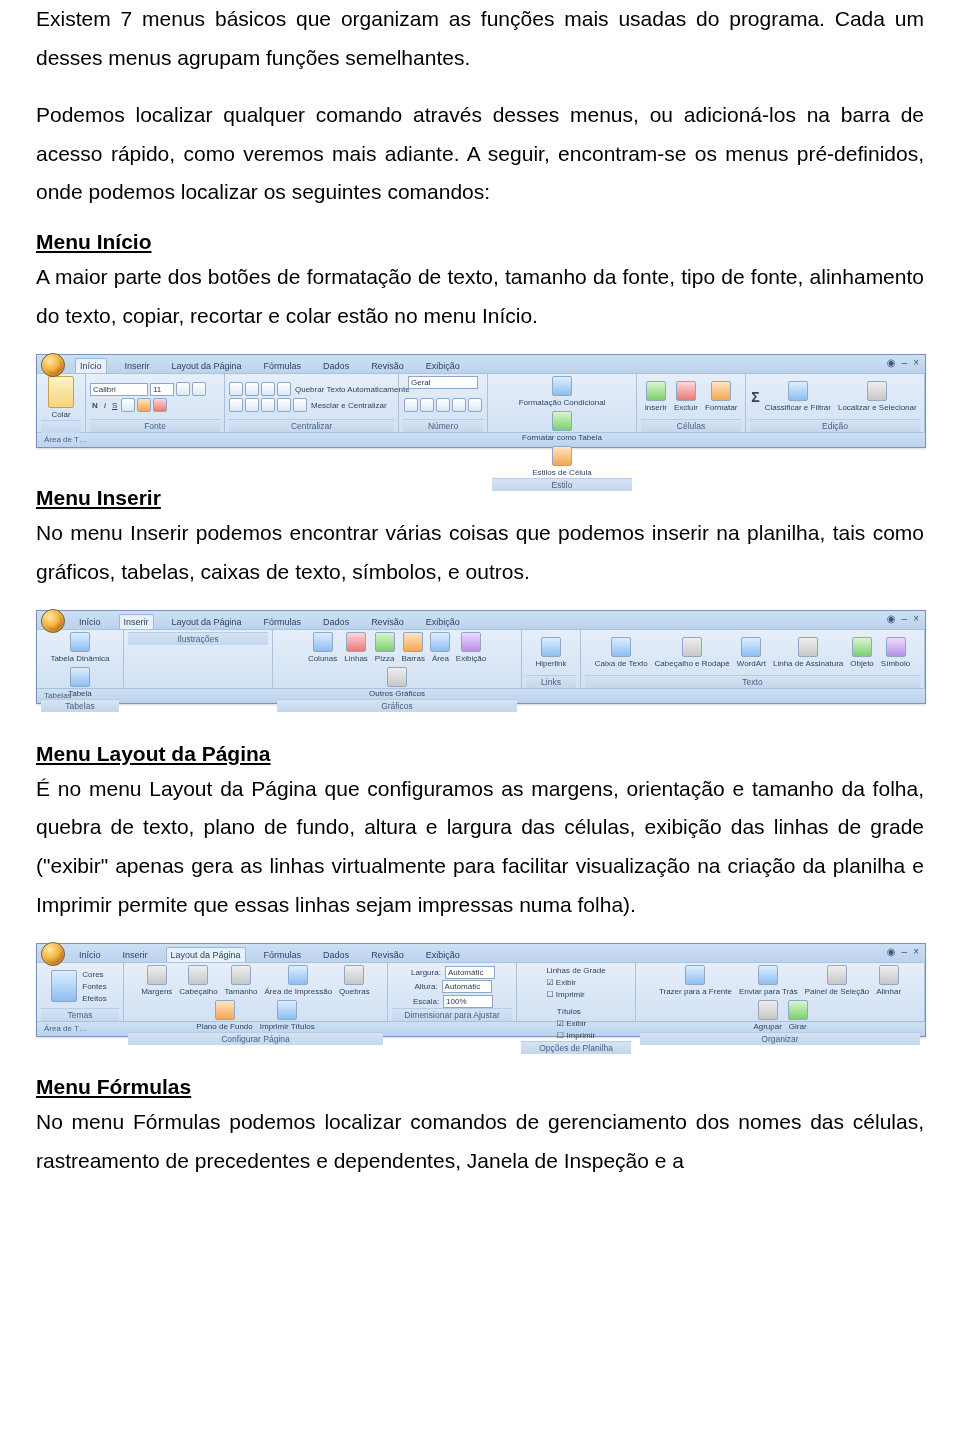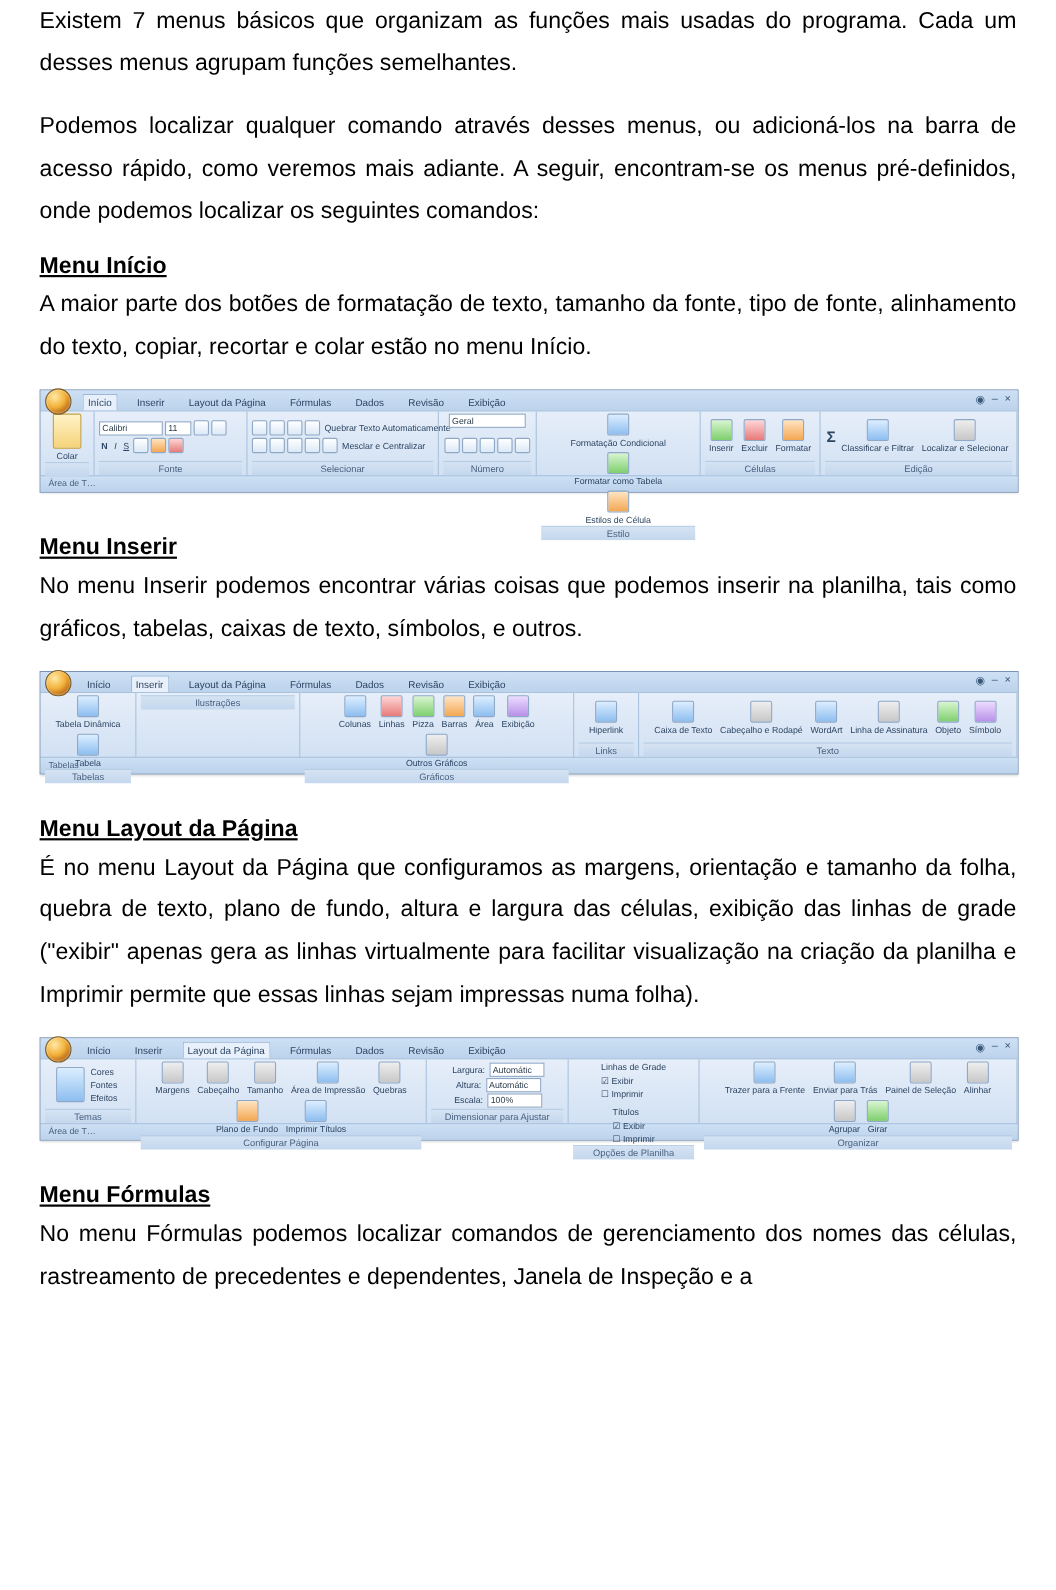--- a/index.html
+++ b/index.html
@@ -245,21 +245,21 @@
           </div>
           <div class="row">
             <span class="ico ico-s"></span>
             <span class="ico ico-s"></span>
             <span class="ico ico-s"></span>
             <span class="ico ico-s"></span>
             <span class="ico ico-s"></span>
             <span class="ico-txt">Mesclar e Centralizar</span>
           </div>
         </div>
-        <div class="rgroup-label">Selecionar</div>
+        <div class="rgroup-label">Centralizar</div>
       </div>
 
       <div class="rgroup" style="width:80px">
         <div class="rgroup-icons" style="align-items:flex-start;gap:2px;">
           <span class="combo" style="width:64px">Geral</span>
           <div class="row">
             <span class="ico ico-s"></span>
             <span class="ico ico-s"></span>
             <span class="ico ico-s"></span>
             <span class="ico ico-s"></span>
@@ -497,21 +497,21 @@
             </div>
           <div class="stack">
               <span class="ico ico-m c-blue"></span>
               <span class="ico-txt">Imprimir Títulos</span>
             </div>
         </div>
         <div class="rgroup-label">Configurar Página</div>
       </div>
 
       <div class="rgroup" style="width:120px">
-        <div class="rgroup-icons" style="flex-direction:column;align-items:center;gap:1px">
+        <div class="rgroup-icons" style="align-items:flex-end;gap:1px">
           <div class="row">
               <span class="ico-txt">Largura:</span>
               <span class="combo" style="width:44px">Automátic</span>
             </div>
           <div class="row">
               <span class="ico-txt">Altura:</span>
               <span class="combo" style="width:44px">Automátic</span>
             </div>
           <div class="row">
               <span class="ico-txt">Escala:</span>

